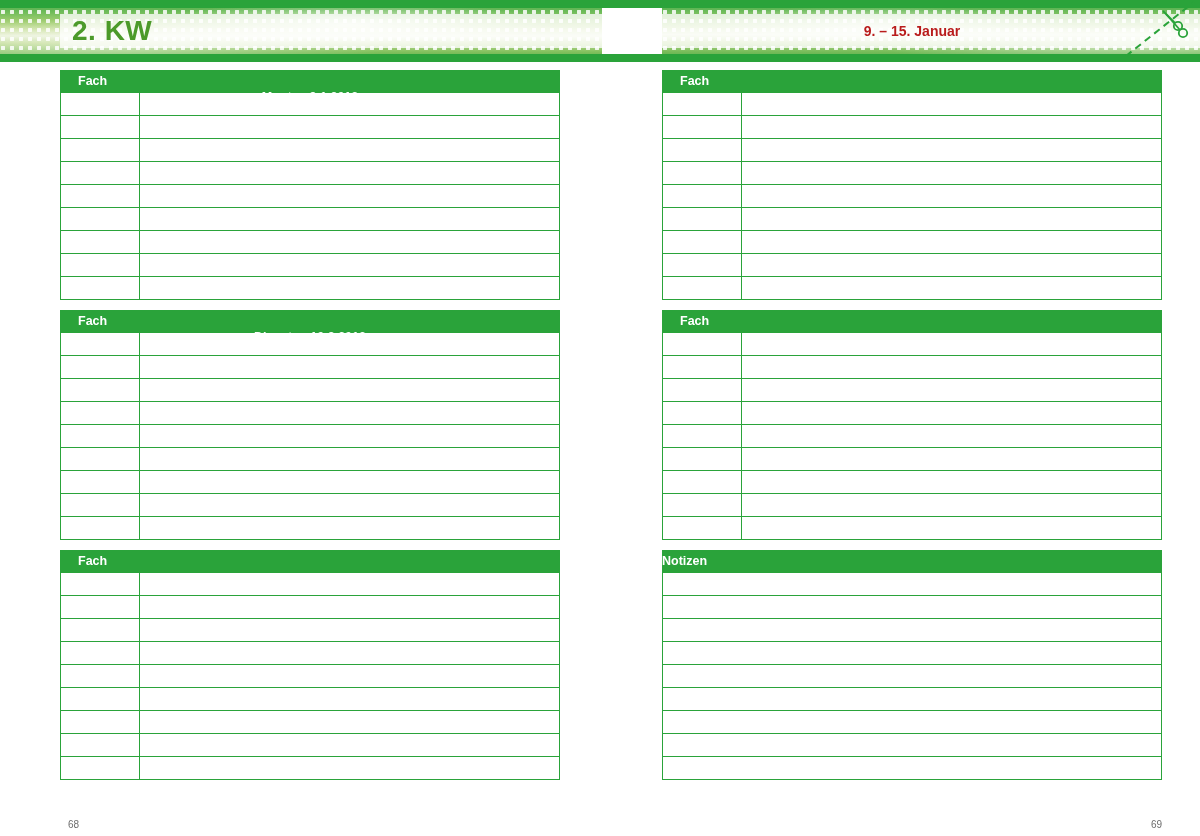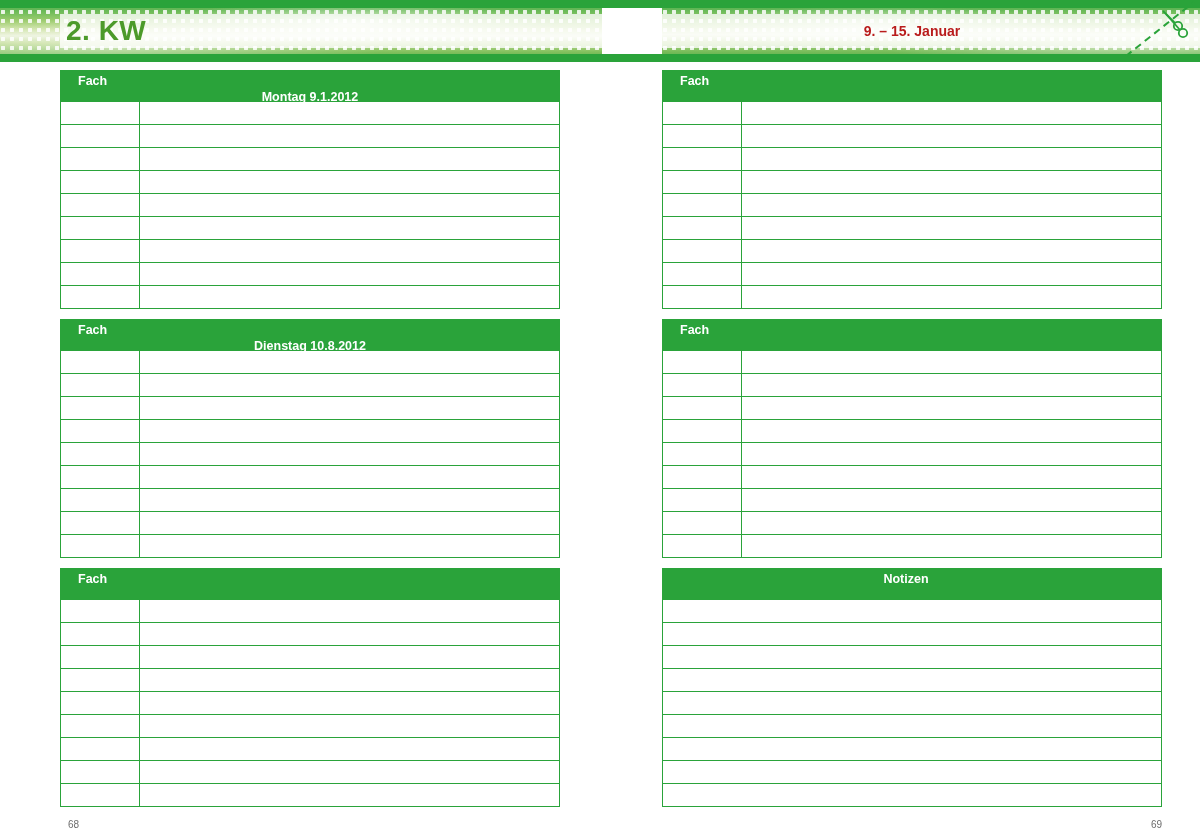--- a/index.html
+++ b/index.html
@@ -78,21 +78,21 @@
     top: 14px;
     width: 1200px;
     height: 34px;
     background: rgba(255,255,255,.80);
   }
   .hdr-white-band.left  { left: 60px;  width: 542px; background: rgba(255,255,255,.78); }
   .hdr-white-band.right { left: 662px; width: 538px; background: rgba(255,255,255,.78); }
 
   .kw-title {
     position: absolute;
-    left: 66px;
+    left: 72px;
     top: 15px;
     font-size: 28px;
     font-weight: bold;
     color: #4c9a2a;
     letter-spacing: .5px;
     line-height: 32px;
   }
   .date-range {
     position: absolute;
     left: 662px;
@@ -121,21 +121,21 @@
     top: 70px;
   }
   .page-left  { left: 60px;  width: 500px; }
   .page-right { left: 662px; width: 500px; }
 
   .block { margin-bottom: 10px; }
 
   .block-head {
     background: #2aa33a;
     color: #ffffff;
-    height: 31px;
+    height: 22px;
     position: relative;
     font-size: 12.5px;
     font-weight: bold;
   }
   .block-head .subject-label {
     position: absolute;
     left: 18px;
     top: 3px;
     line-height: 16px;
   }
@@ -146,21 +146,21 @@
     top: 3px;
     text-align: center;
     line-height: 16px;
     margin-top: 16px;
   }
   .block-head .centered-only {
     position: absolute;
     left: 0;
     right: 12px;
     top: 3px;
-    text-align: center;
+    text-align: left;
     line-height: 16px;
   }
 
   table.grid {
     border-collapse: collapse;
     width: 100%;
     table-layout: fixed;
   }
   table.grid td {
     border: 1px solid #2aa33a;

